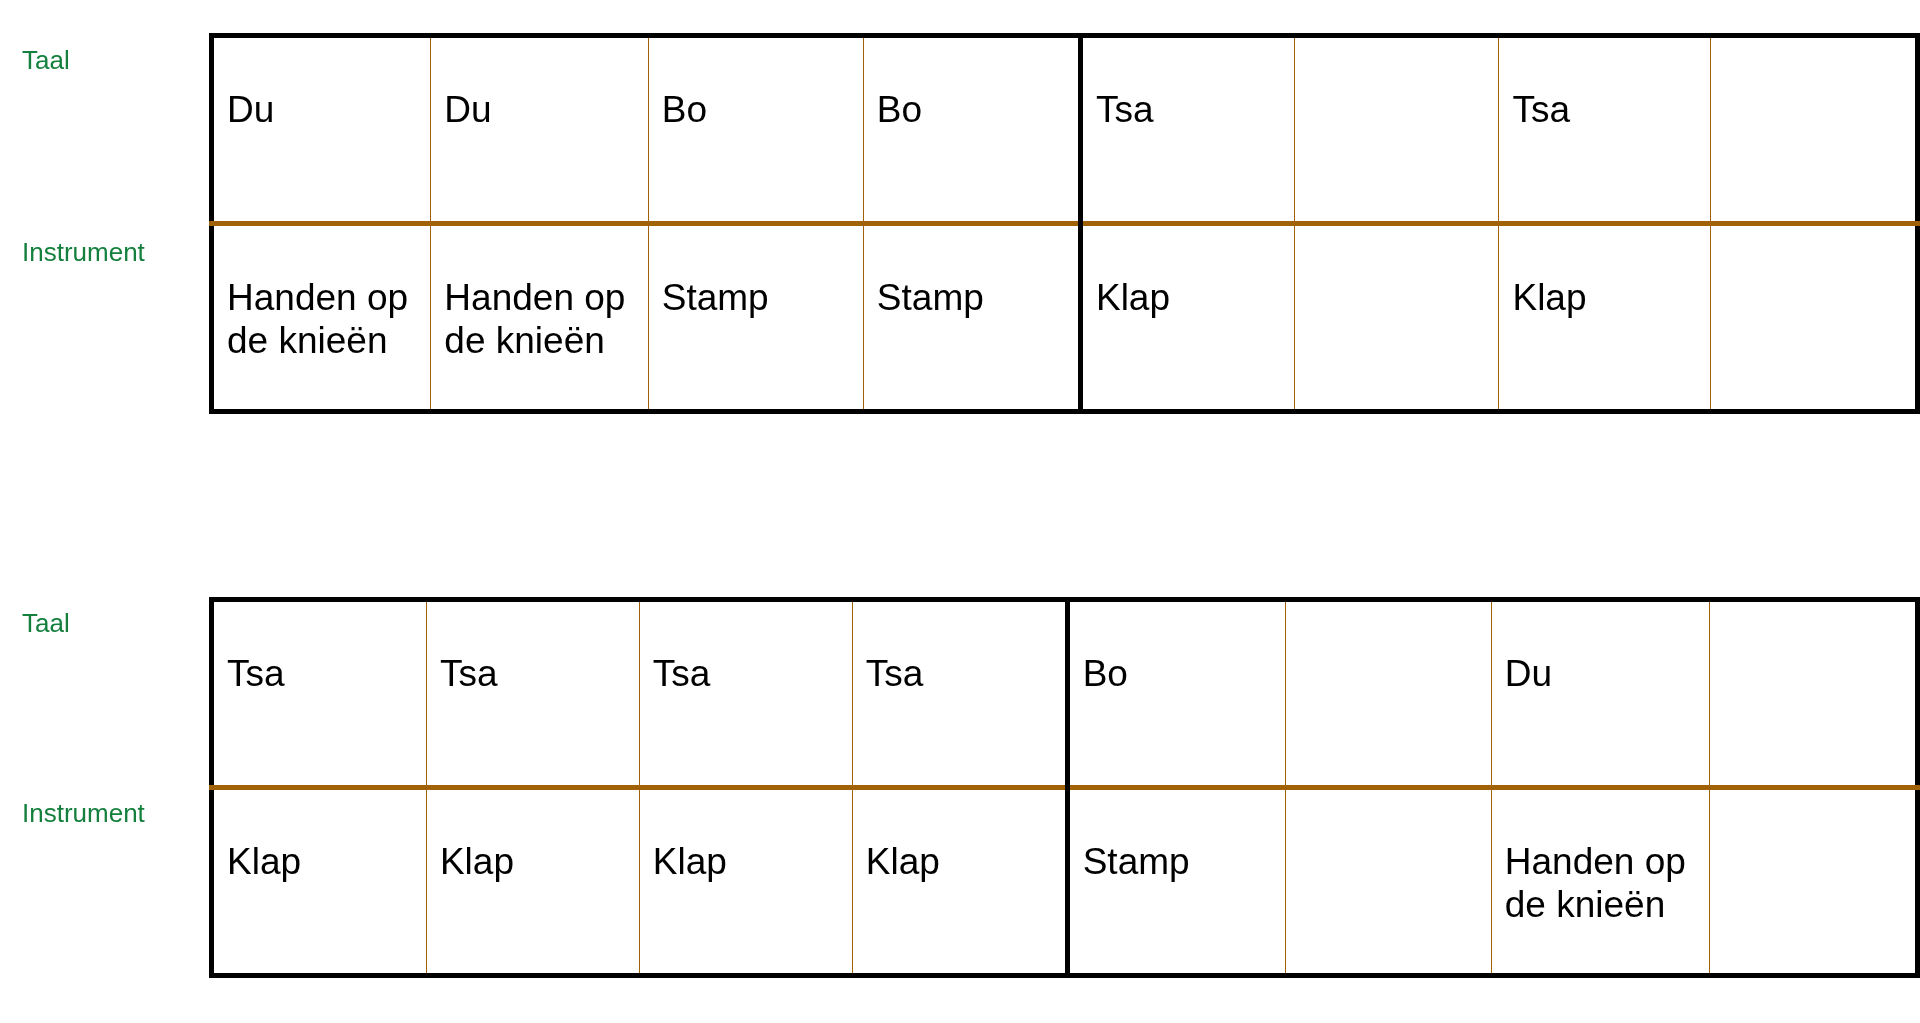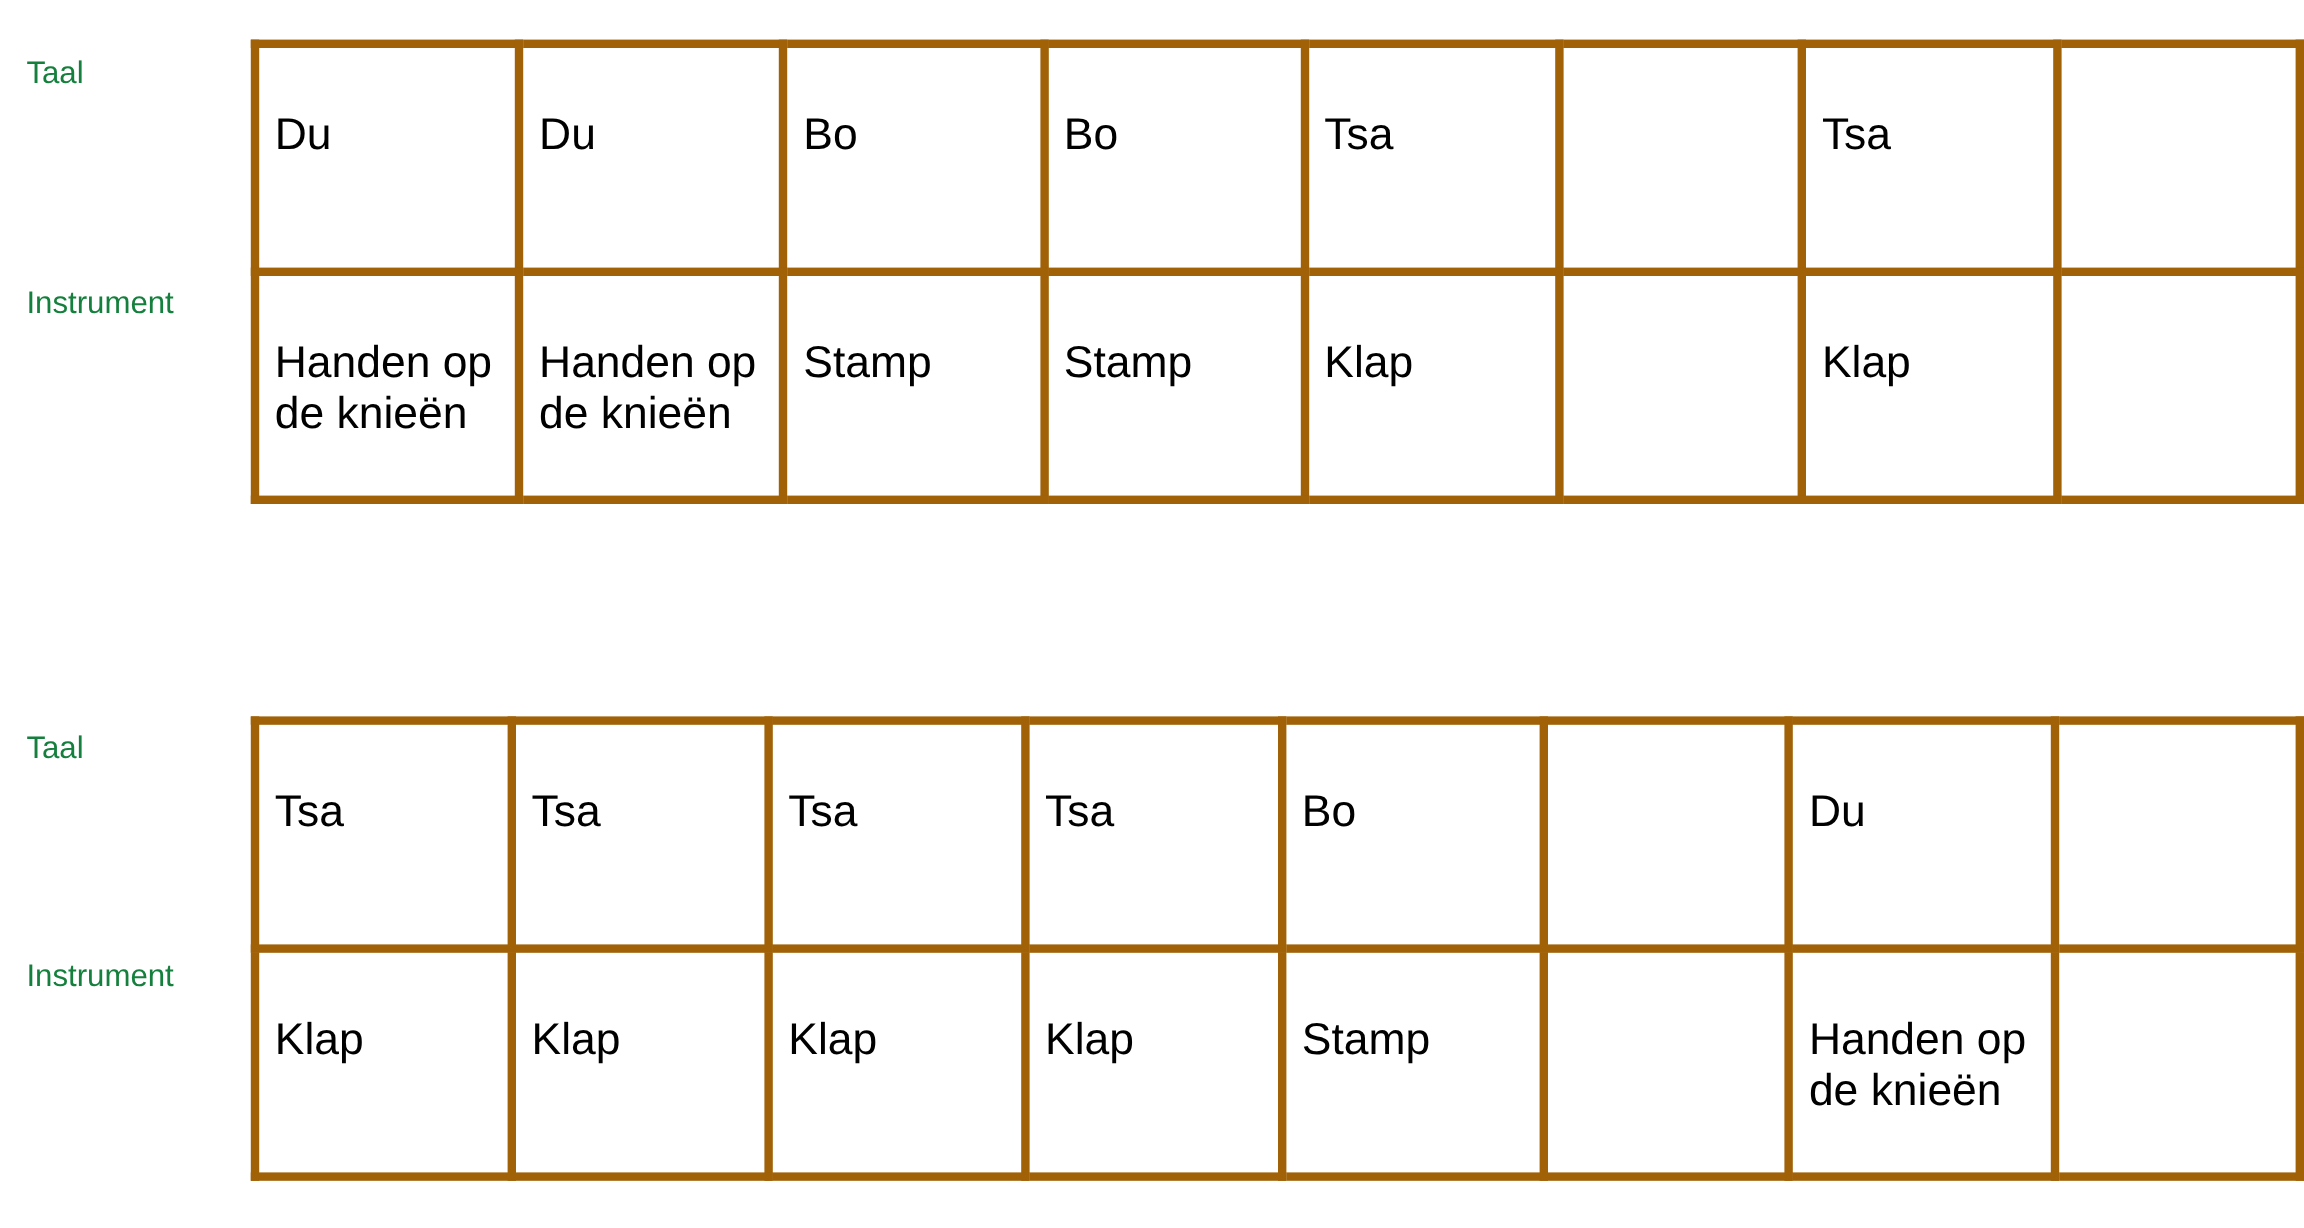--- a/index.html
+++ b/index.html
@@ -33,31 +33,31 @@
     left: 209px;
     border-collapse: collapse;
     table-layout: fixed;
     border: 5px solid #000000;
   }
   table.grid-1 { top: 33px;  }
   table.grid-2 { top: 597px; }
 
   table.grid td {
     width: 207px;
-    border: 7px solid #a16207;
+    border: 1px solid #a16207;
     vertical-align: top;
     padding: 50px 4px 0 13px;
     font-size: 37px;
     line-height: 43px;
     color: #000000;
     overflow: hidden;
   }
   table.grid tr.taal-row td       { height: 133px; } 
   table.grid tr.instrument-row td { height: 133px; }
-  table.grid tr.instrument-row td { border-top: 3px solid #a16207; }
+  table.grid tr.instrument-row td { border-top: 5px solid #a16207; }
   table.grid td.thick-left        { border-left: 5px solid #000000; }
 </style>
 </head>
 <body>
 
 <div>
   <div class="row-label label-taal-1">Taal</div>
   <div class="row-label label-instrument-1">Instrument</div>
 
   <table class="grid grid-1">

